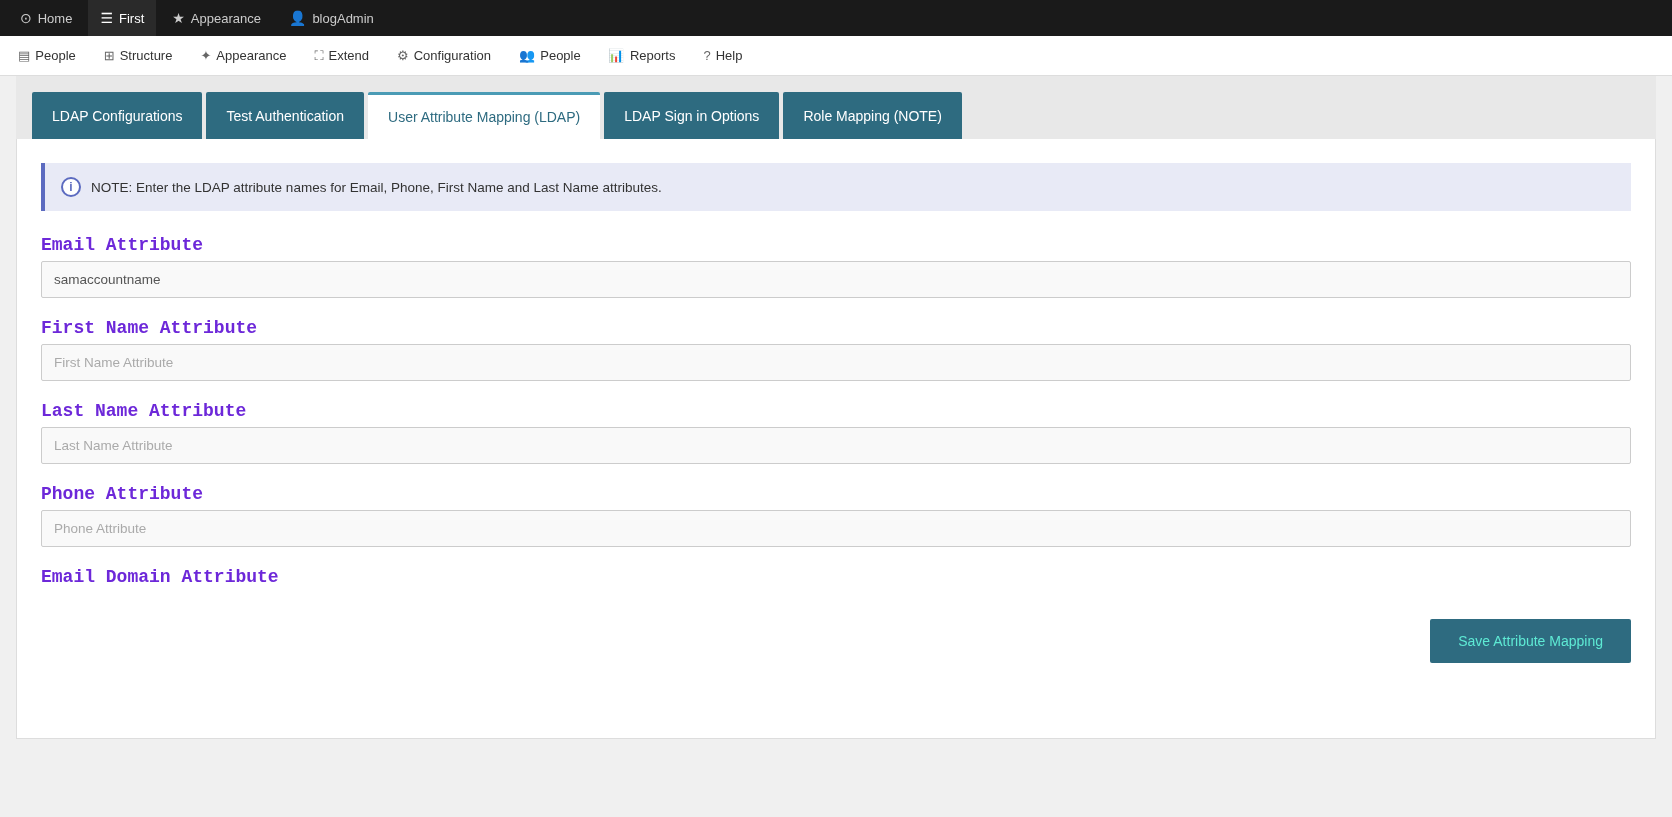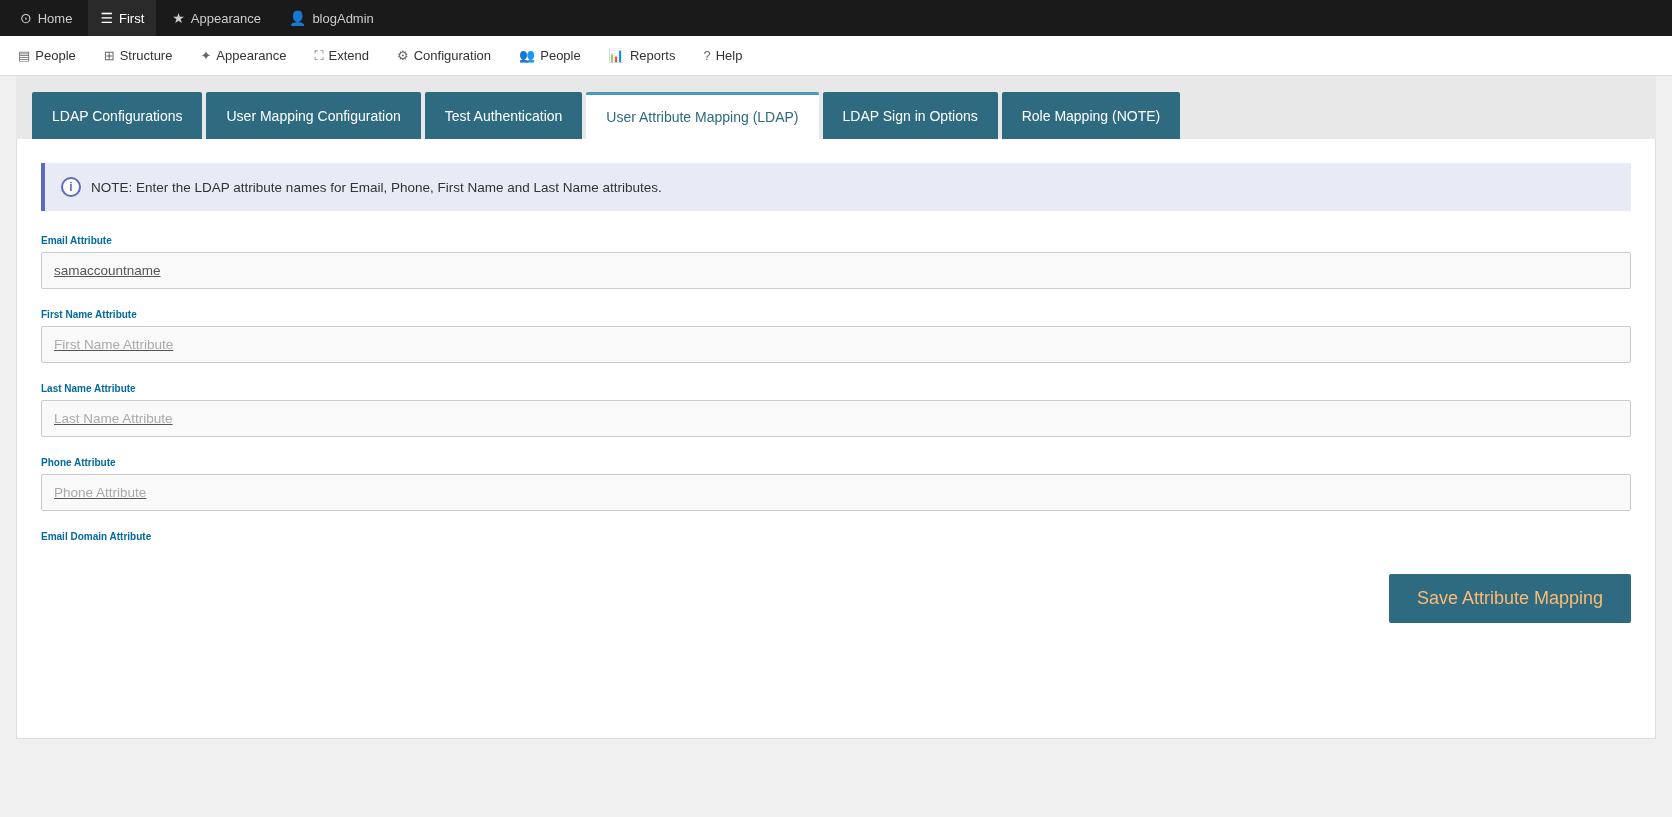--- a/index.html
+++ b/index.html
@@ -116,48 +116,48 @@
     }
 
     
     .form-group {
       margin-bottom: 20px;
     }
     .form-label {
       display: block;
       font-weight: 600;
       margin-bottom: 6px;
-      font-size: 10px;
-      color: #0369a1;
+      font-size: 18px;
+      color: #6d28d9;
+      font-family: Liberation Mono, monospace;
     }
     .form-input {
       width: 100%;
       padding: 10px 12px;
       border: 1px solid #ccc;
       background: #f9f9f9;
       font-size: 13.5px;
       color: #555;
       border-radius: 2px;
       outline: none;
-      text-decoration: underline;
     }
     .form-input::placeholder { color: #aaa; }
 
     
     .save-btn-area {
       display: flex;
       justify-content: flex-end;
       margin-top: 32px;
     }
     .save-btn {
       background: #2e6b80;
-      color: #fdba74;
+      color: #5eead4;
       border: none;
       padding: 14px 28px;
-      font-size: 18px;
+      font-size: 14px;
       font-weight: 500;
       cursor: pointer;
       border-radius: 2px;
     }
 
     .note-bold { font-weight: normal; }
   </style>
 </head>
 <body>
 
@@ -211,21 +211,20 @@
   </a>
   <a class="admin-menu-item">
     <span class="icon">?</span>
     <span>Help</span>
   </a>
 </nav>
 
 <div class="main-content">
   <div class="tabs-bar">
     <button class="tab-btn">LDAP Configurations</button>
-    <button class="tab-btn">User Mapping Configuration</button>
     <button class="tab-btn">Test Authentication</button>
     <button class="tab-btn active">User Attribute Mapping (LDAP)</button>
     <button class="tab-btn">LDAP Sign in Options</button>
     <button class="tab-btn">Role Mapping (NOTE)</button>
   </div>
 
   <div class="content-area">
 
     <div class="info-note">
       <div class="info-icon">i</div>

